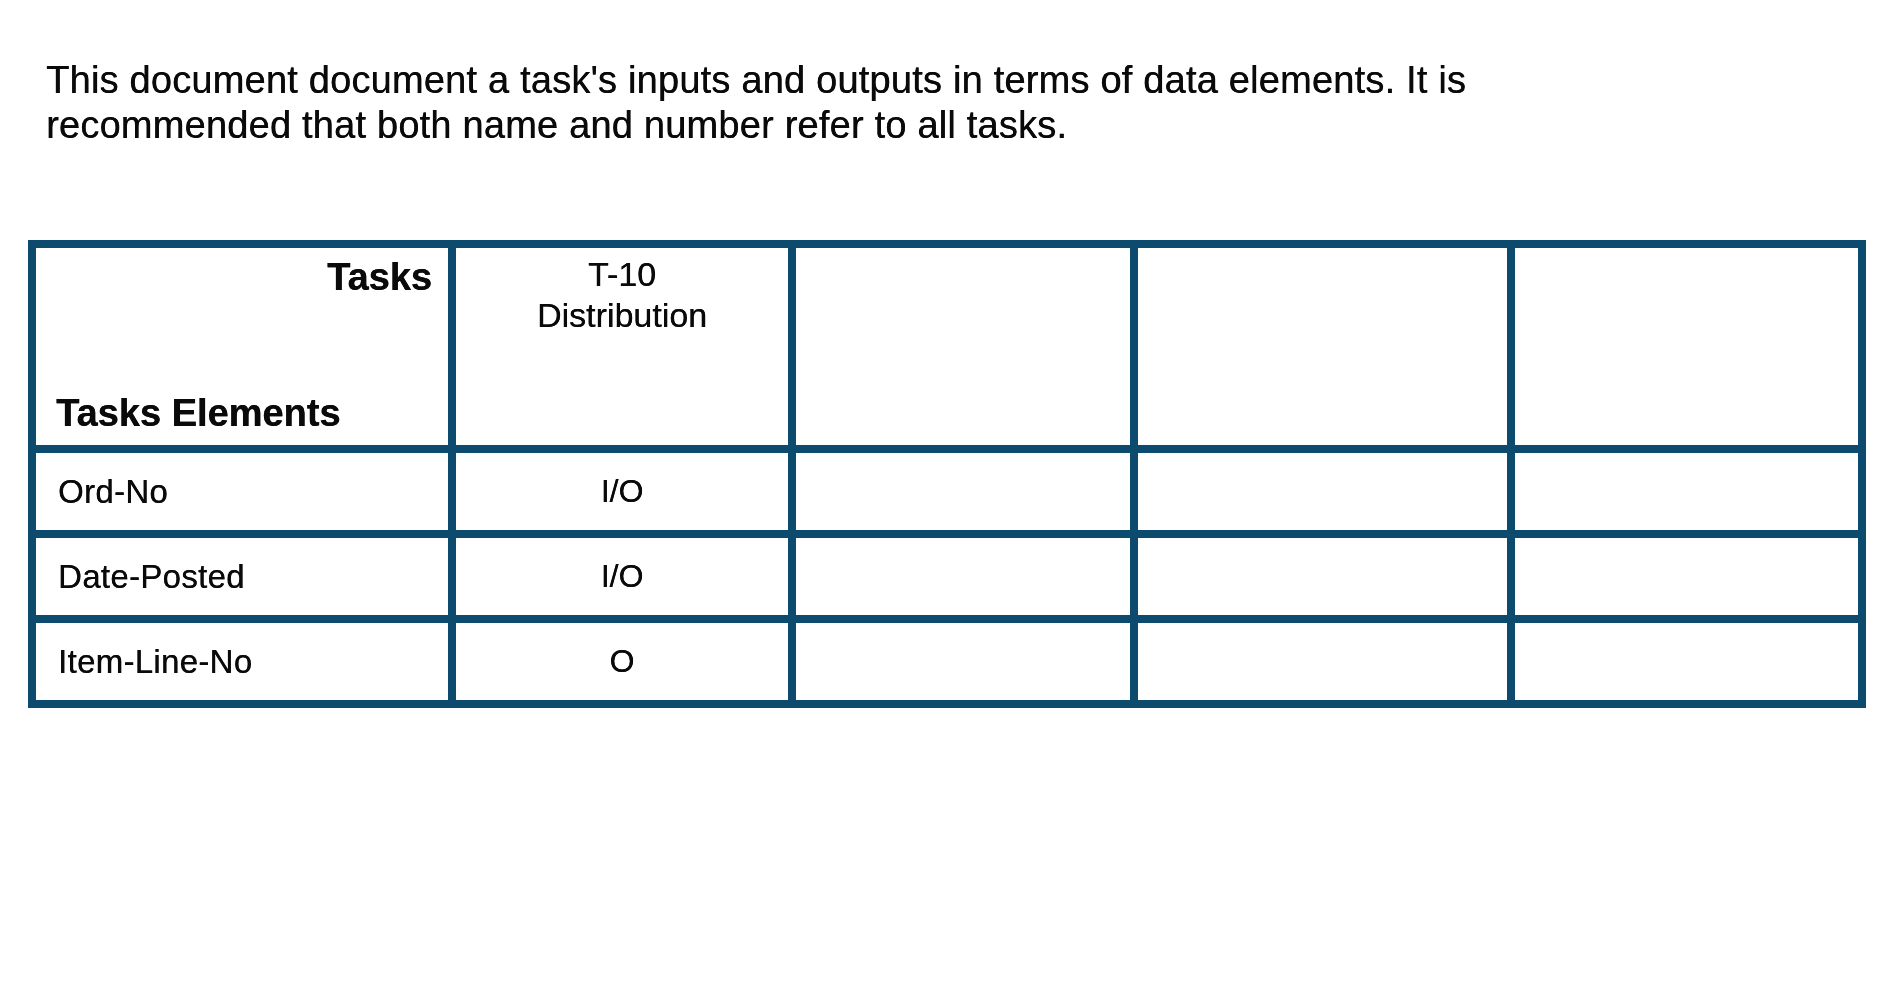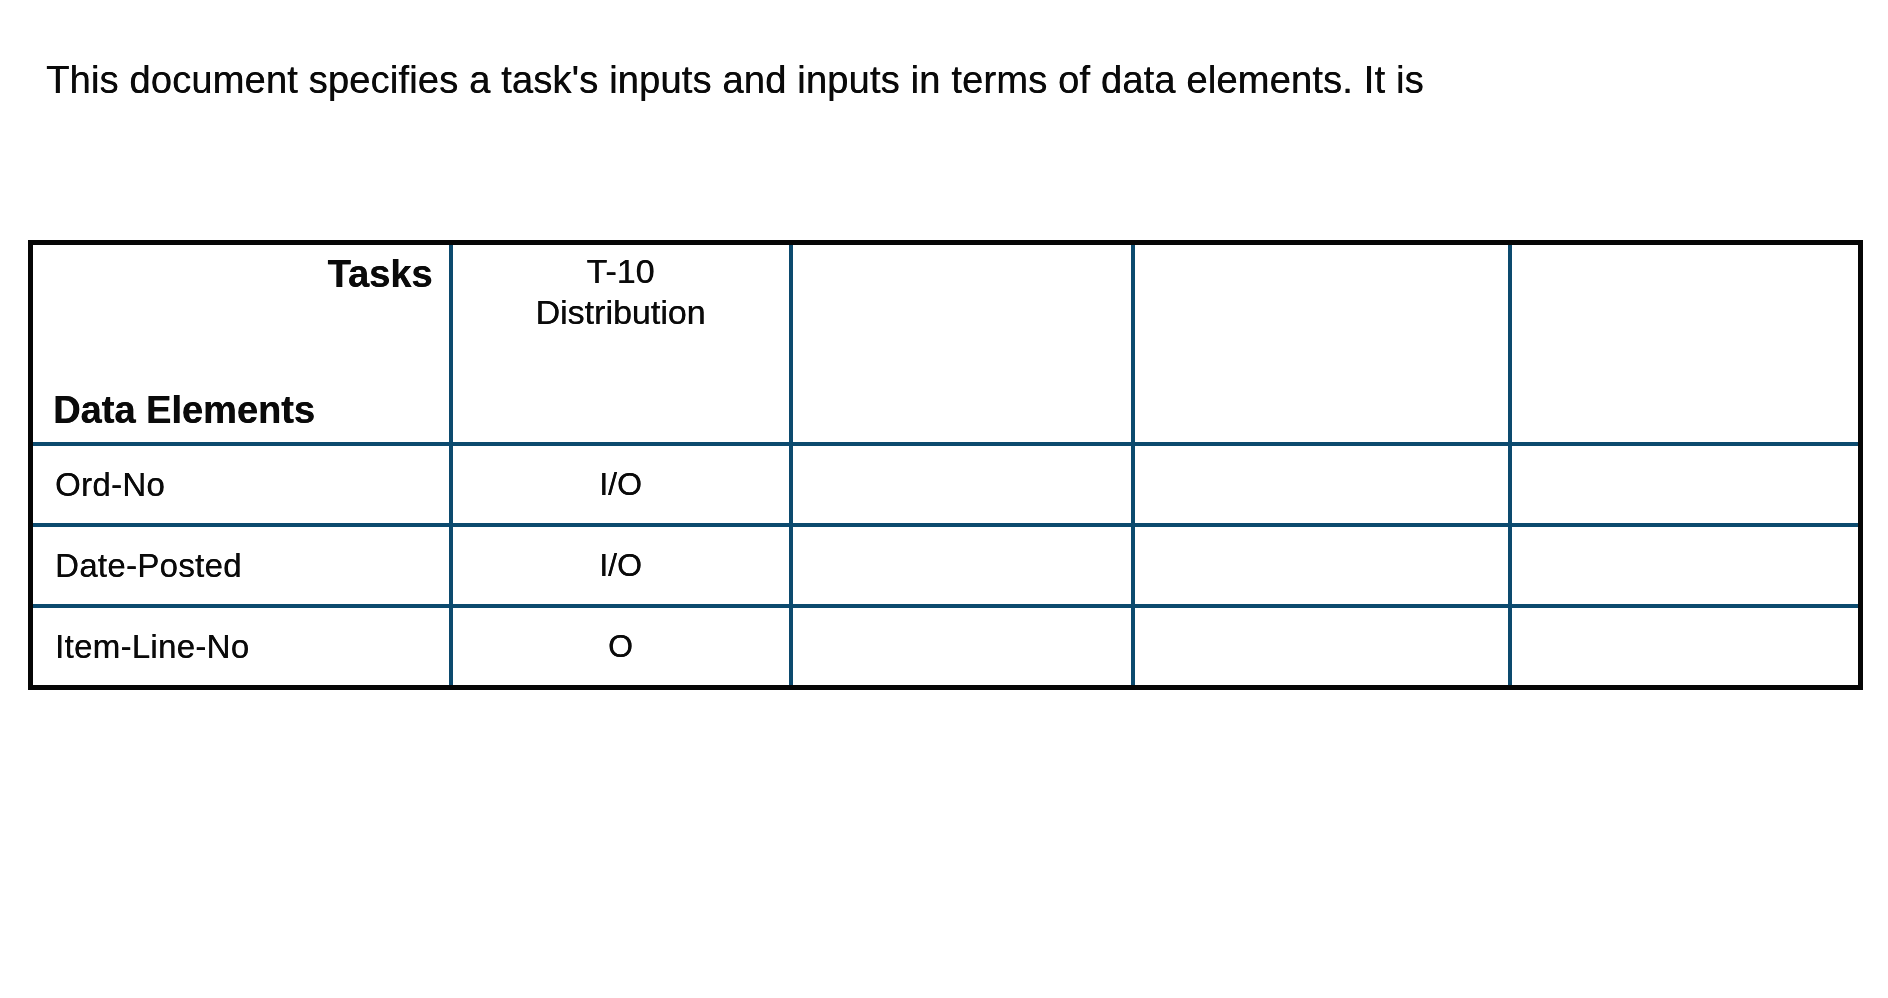--- a/index.html
+++ b/index.html
@@ -33,21 +33,21 @@
   table.io-table {
     position: absolute;
     left: 28px;
     top: 240px;
     width: 1830px;
     border-collapse: collapse;
     table-layout: fixed;
     border: 5px solid #060606;
   }
   table.io-table td {
-    border: 4px solid #0c4a6e;
+    border: 8px solid #0c4a6e;
     overflow: hidden;
   }
   tr.header-row td { height: 190px; vertical-align: top; }
   tr.data-row td { height: 75px; vertical-align: middle; }
 
   td.corner-cell { position: relative; }
   .tasks-label {
     position: absolute;
     top: 8px;
     right: 16px;
@@ -82,36 +82,37 @@
     font-size: 32px;
     text-shadow: 0.3px 0 0 currentColor;
   }
 </style>
 </head>
 <body>
 
 <div>
 
   <p class="intro">
-    <span class="line">This document specifies a task's inputs and inputs in terms of data elements. It is</span>
+    <span class="line">This document document a task's inputs and outputs in terms of data elements. It is</span>
+    <span class="line">recommended that both name and number refer to all tasks.</span>
   </p>
 
   <table class="io-table">
     <colgroup>
       <col style="width:420px">
       <col style="width:340px">
       <col style="width:342px">
       <col style="width:377px">
       <col style="width:351px">
     </colgroup>
     <tbody>
       <tr class="header-row">
         <td class="corner-cell">
           <div class="tasks-label">Tasks</div>
-          <div class="de-label">Data Elements</div>
+          <div class="de-label">Tasks Elements</div>
         </td>
         <td class="col-header">
           <div>T-10</div>
           <div>Distribution</div>
         </td>
         <td class="col-header"></td>
         <td class="col-header"></td>
         <td class="col-header"></td>
       </tr>
 

